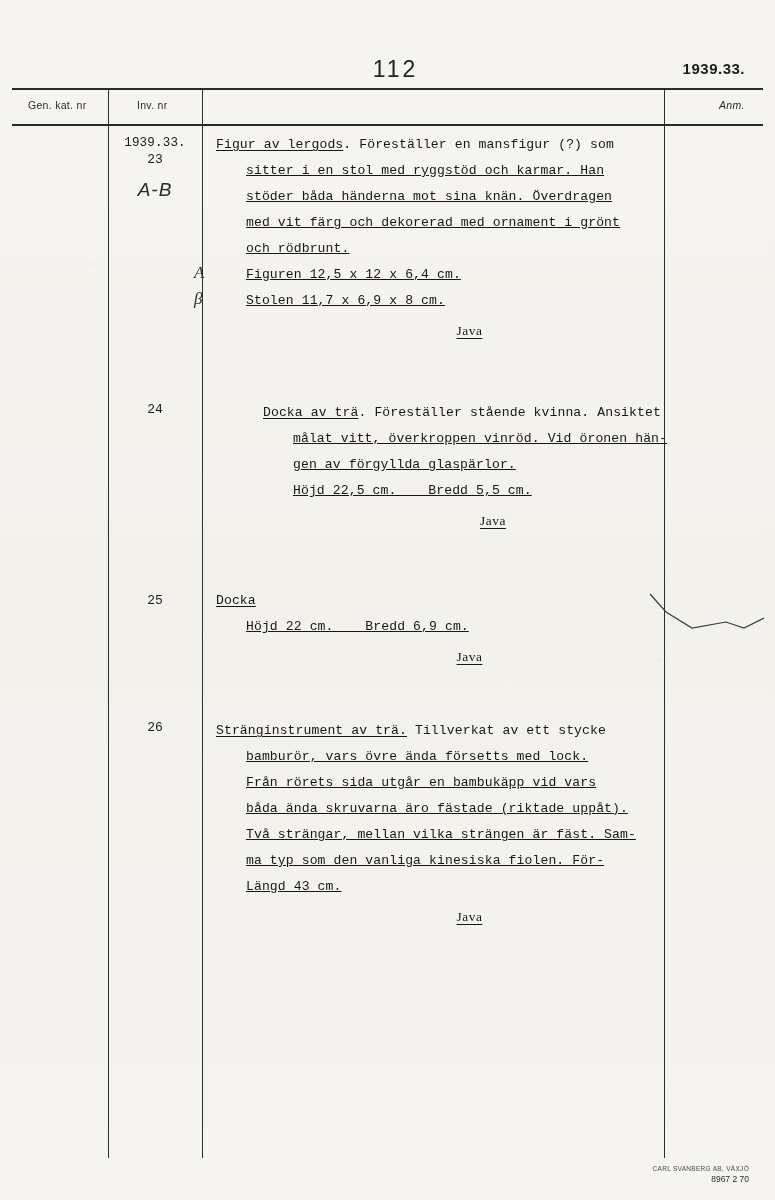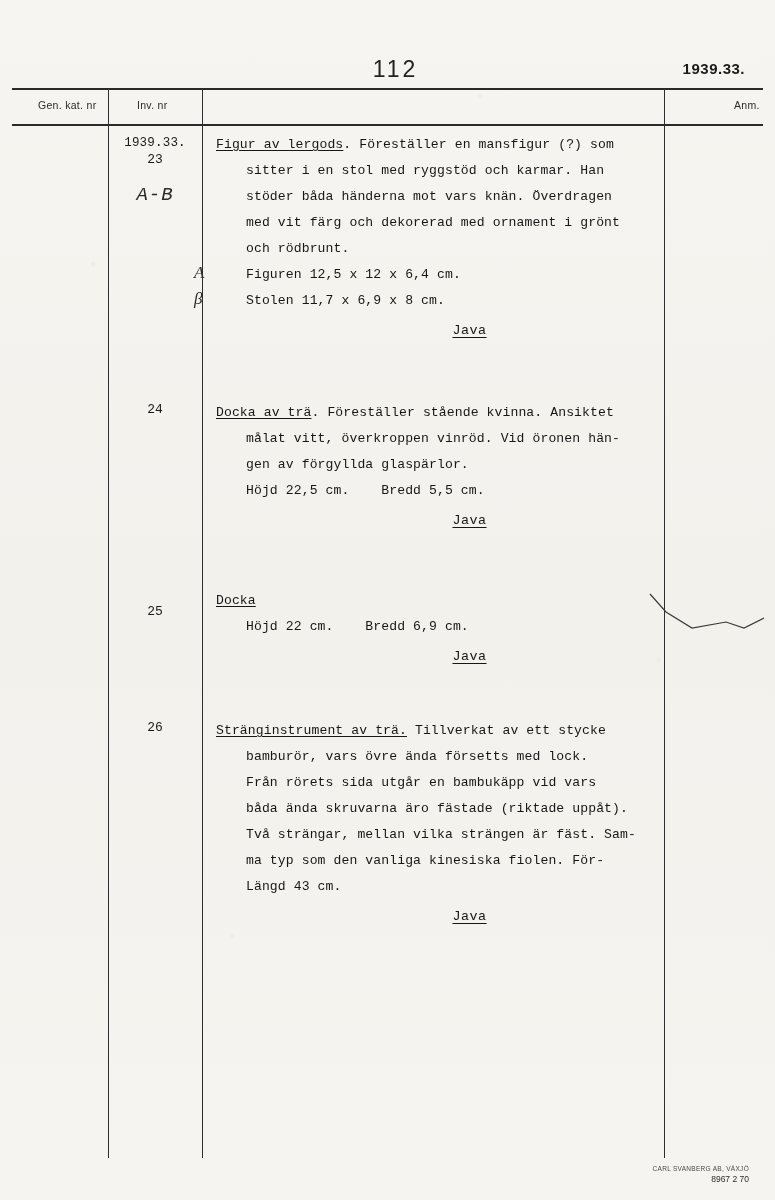--- a/index.html
+++ b/index.html
@@ -70,23 +70,23 @@
   .vline.v3 { left: 664px; }
   
   .col-head {
     position: absolute;
     top: 99px;
     font-family: "Liberation Sans", sans-serif;
     font-size: 10.5px;
     color: #2b2b2b;
     letter-spacing: 0.3px;
   }
-  .col-head.c1 { left: 38px; }
+  .col-head.c1 { left: 28px; }
   .col-head.c2 { left: 137px; }
-  .col-head.c4 { left: 734px; }
+  .col-head.c4 { left: 719px; font-style: italic; }
 
   
   .entries {
     position: absolute;
     left: 0;
     right: 0;
     top: 132px;
   }
   .entry {
     position: relative;
@@ -100,40 +100,41 @@
     font-size: 13px;
     color: #1a1a1a;
     line-height: 1.25;
   }
   .inv-no .kat {
     display: block;
     font-size: 12.5px;
     letter-spacing: 0.2px;
   }
   .hand {
-    font-family: Liberation Mono, monospace;
+    font-family: Liberation Sans, sans-serif;
     font-style: italic;
     font-size: 19px;
     color: #2b2b2b;
     display: block;
-    margin-top: 16px;
+    margin-top: 10px;
     letter-spacing: 1px;
   }
   .body {
     margin-left: 216px;
     font-size: 13.1px;
     line-height: 26px;
     color: #171717;
     letter-spacing: 0.1px;
   }
   .body .ln {
     white-space: pre-wrap;
   }
   .body .indent {
     padding-left: 30px;
+    text-decoration: underline;
   }
   .lead {
     text-decoration: underline;
     text-underline-offset: 2px;
   }
   .sub-label {
     position: relative;
   }
   .greek {
     position: absolute;
@@ -147,20 +148,21 @@
   .origin {
     text-align: center;
     margin-top: 4px;
     padding-right: 52px;
   }
   .origin span {
     text-decoration: underline;
     text-underline-offset: 3px;
     font-size: 13.4px;
     letter-spacing: 0.5px;
+    font-family: Liberation Serif, serif;
   }
   
   .footer-print {
     position: absolute;
     right: 26px;
     bottom: 18px;
     font-family: "Liberation Sans", sans-serif;
     font-size: 6.5px;
     color: #4a4a4a;
     letter-spacing: 0.3px;
@@ -198,44 +200,44 @@
 
     <div class="entry" style="min-height:268px;">
       <div class="inv-no" style="top:4px;">
         <span class="kat">1939.33.</span>
         <span>23</span>
         <span class="hand">A-B</span>
       </div>
       <div class="body">
         <div class="ln"><span class="lead">Figur av lergods</span><span>. Föreställer en mansfigur (?) som</span></div>
         <div class="ln indent">sitter i en stol med ryggstöd och karmar. Han</div>
-        <div class="ln indent">stöder båda händerna mot vars knän. Överdragen</div>
+        <div class="ln indent">stöder båda händerna mot sina knän. Överdragen</div>
         <div class="ln indent">med vit färg och dekorerad med ornament i grönt</div>
         <div class="ln indent">och rödbrunt.</div>
         <div class="ln indent sub-label"><span class="greek">A</span><span>Figuren 12,5 x 12 x 6,4 cm.</span></div>
         <div class="ln indent sub-label"><span class="greek">β</span><span>Stolen 11,7 x 6,9 x 8 cm.</span></div>
         <div class="origin"><span>Java</span></div>
       </div>
     </div>
 
-    <div class="entry" style="min-height:188px;">
+    <div class="entry" style="min-height:188px;padding-left:47px;">
       <div class="inv-no" style="top:2px;">
         <span>24</span>
       </div>
       <div class="body">
         <div class="ln"><span class="lead">Docka av trä</span><span>. Föreställer stående kvinna. Ansiktet</span></div>
         <div class="ln indent">målat vitt, överkroppen vinröd. Vid öronen hän-</div>
         <div class="ln indent">gen av förgyllda glaspärlor.</div>
         <div class="ln indent">Höjd 22,5 cm.    Bredd 5,5 cm.</div>
         <div class="origin"><span>Java</span></div>
       </div>
     </div>
 
     <div class="entry" style="min-height:130px;">
-      <div class="inv-no" style="top:16px;font-family:Liberation Mono, monospace;">
+      <div class="inv-no" style="top:5px;font-family:Liberation Mono, monospace;">
         <span>25</span>
       </div>
       <div class="body">
         <div class="ln"><span class="lead">Docka</span><span></span></div>
         <div class="ln indent">Höjd 22 cm.    Bredd 6,9 cm.</div>
         <div class="origin"><span>Java</span></div>
       </div>
     </div>
 
     <div class="entry" style="min-height:260px;">

